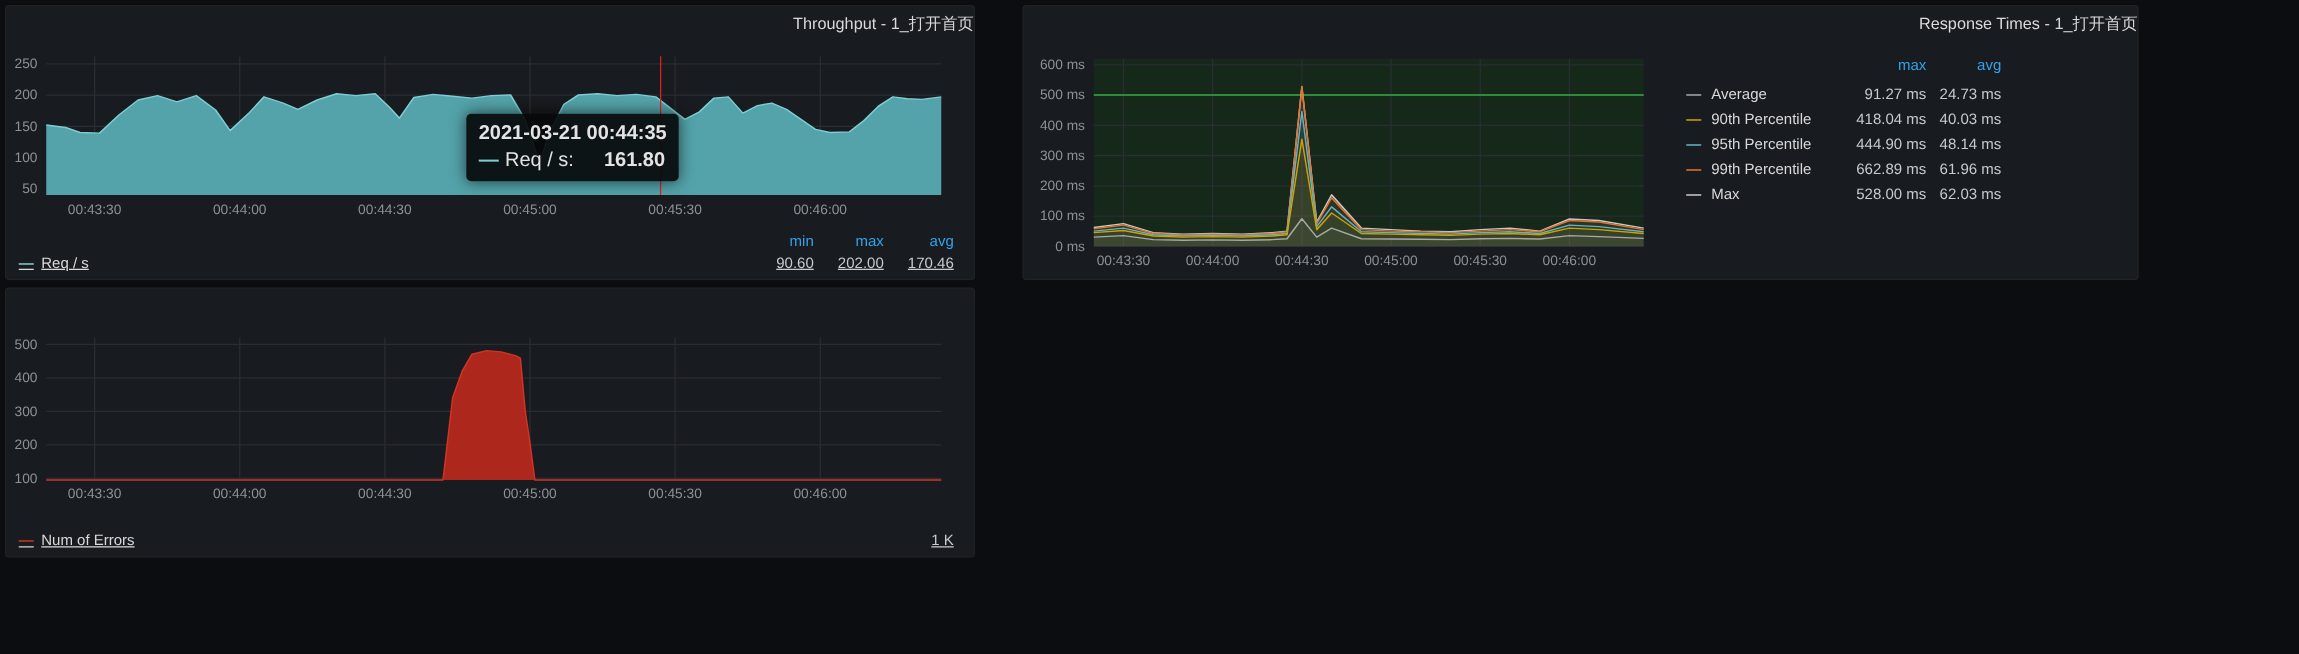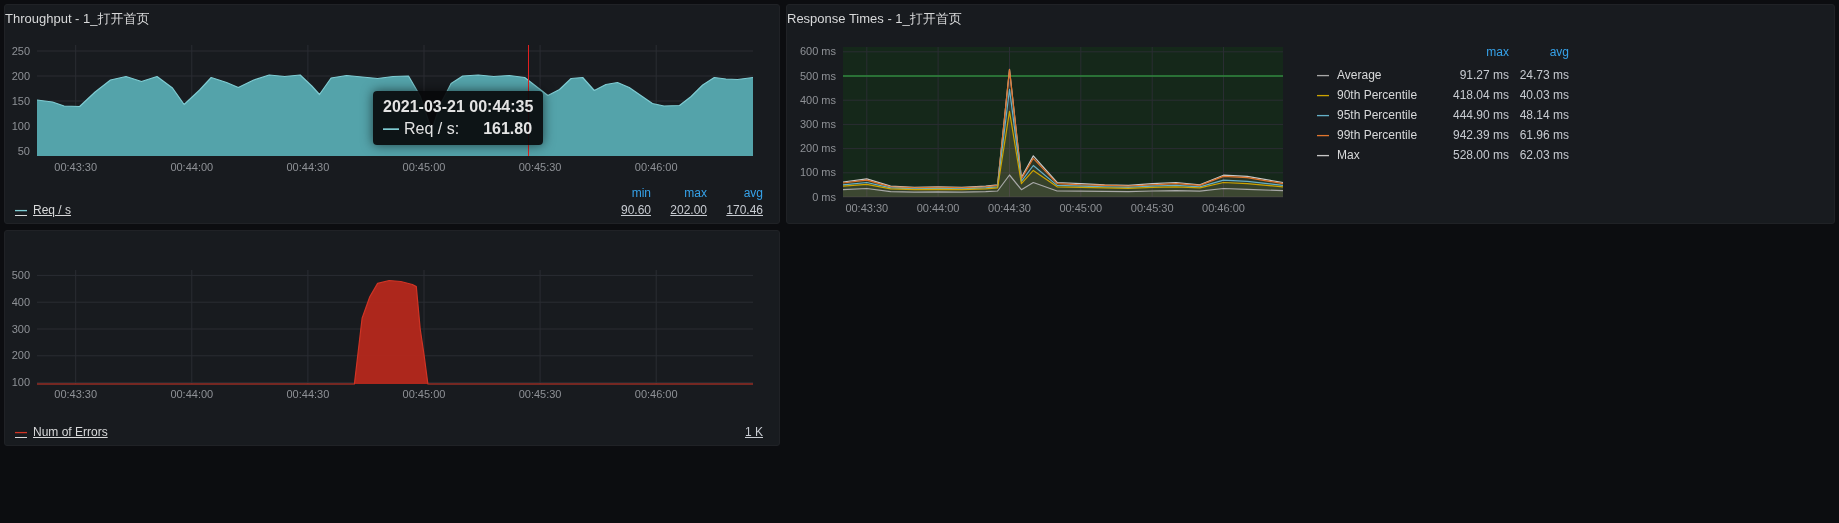--- a/index.html
+++ b/index.html
@@ -17,24 +17,24 @@
   html,body{background:var(--page-bg);}
   body{
     width:1839px;height:523px;position:relative;overflow:hidden;
     font-family:"Liberation Sans",sans-serif;color:var(--legend-text);
   }
   .panel{
     position:absolute;background:var(--panel-bg);
     border:1px solid var(--panel-border);border-radius:3px;
   }
   .panel-throughput{left:4px;top:4px;width:776px;height:220px;}
-  .panel-response{left:786px;top:4px;width:1049px;height:220px;}
+  .panel-response{left:818px;top:4px;width:893px;height:220px;}
   .panel-errors{left:4px;top:230px;width:776px;height:216px;}
   .panel-title{
-    height:28px;line-height:28px;text-align:left;font-size:13px;
+    height:28px;line-height:28px;text-align:right;font-size:13px;
     font-weight:500;color:var(--title-text);cursor:pointer;white-space:nowrap;
     overflow:hidden;
   }
   svg.chart{position:absolute;display:block;}
   .chart-throughput{left:2px;top:30px;}
   .chart-errors{left:2px;top:30px;}
   .chart-response{left:6px;top:28px;}
 
   
   .legend-sw{position:absolute;left:10px;right:16px;bottom:6px;font-size:12px;}
@@ -207,21 +207,21 @@
           </div>
           <div class="rl-row">
             <span class="dash" style="color:#64b0c8">—</span>
             <span class="rl-name">95th Percentile</span>
             <span class="rl-max">444.90 ms</span>
             <span class="rl-avg">48.14 ms</span>
           </div>
           <div class="rl-row">
             <span class="dash" style="color:#e0752d">—</span>
             <span class="rl-name">99th Percentile</span>
-            <span class="rl-max">942.39 ms</span>
+            <span class="rl-max">662.89 ms</span>
             <span class="rl-avg">61.96 ms</span>
           </div>
           <div class="rl-row">
             <span class="dash" style="color:#c7c7c7">—</span>
             <span class="rl-name">Max</span>
             <span class="rl-max">528.00 ms</span>
             <span class="rl-avg">62.03 ms</span>
           </div>
         </div>
     </div>

